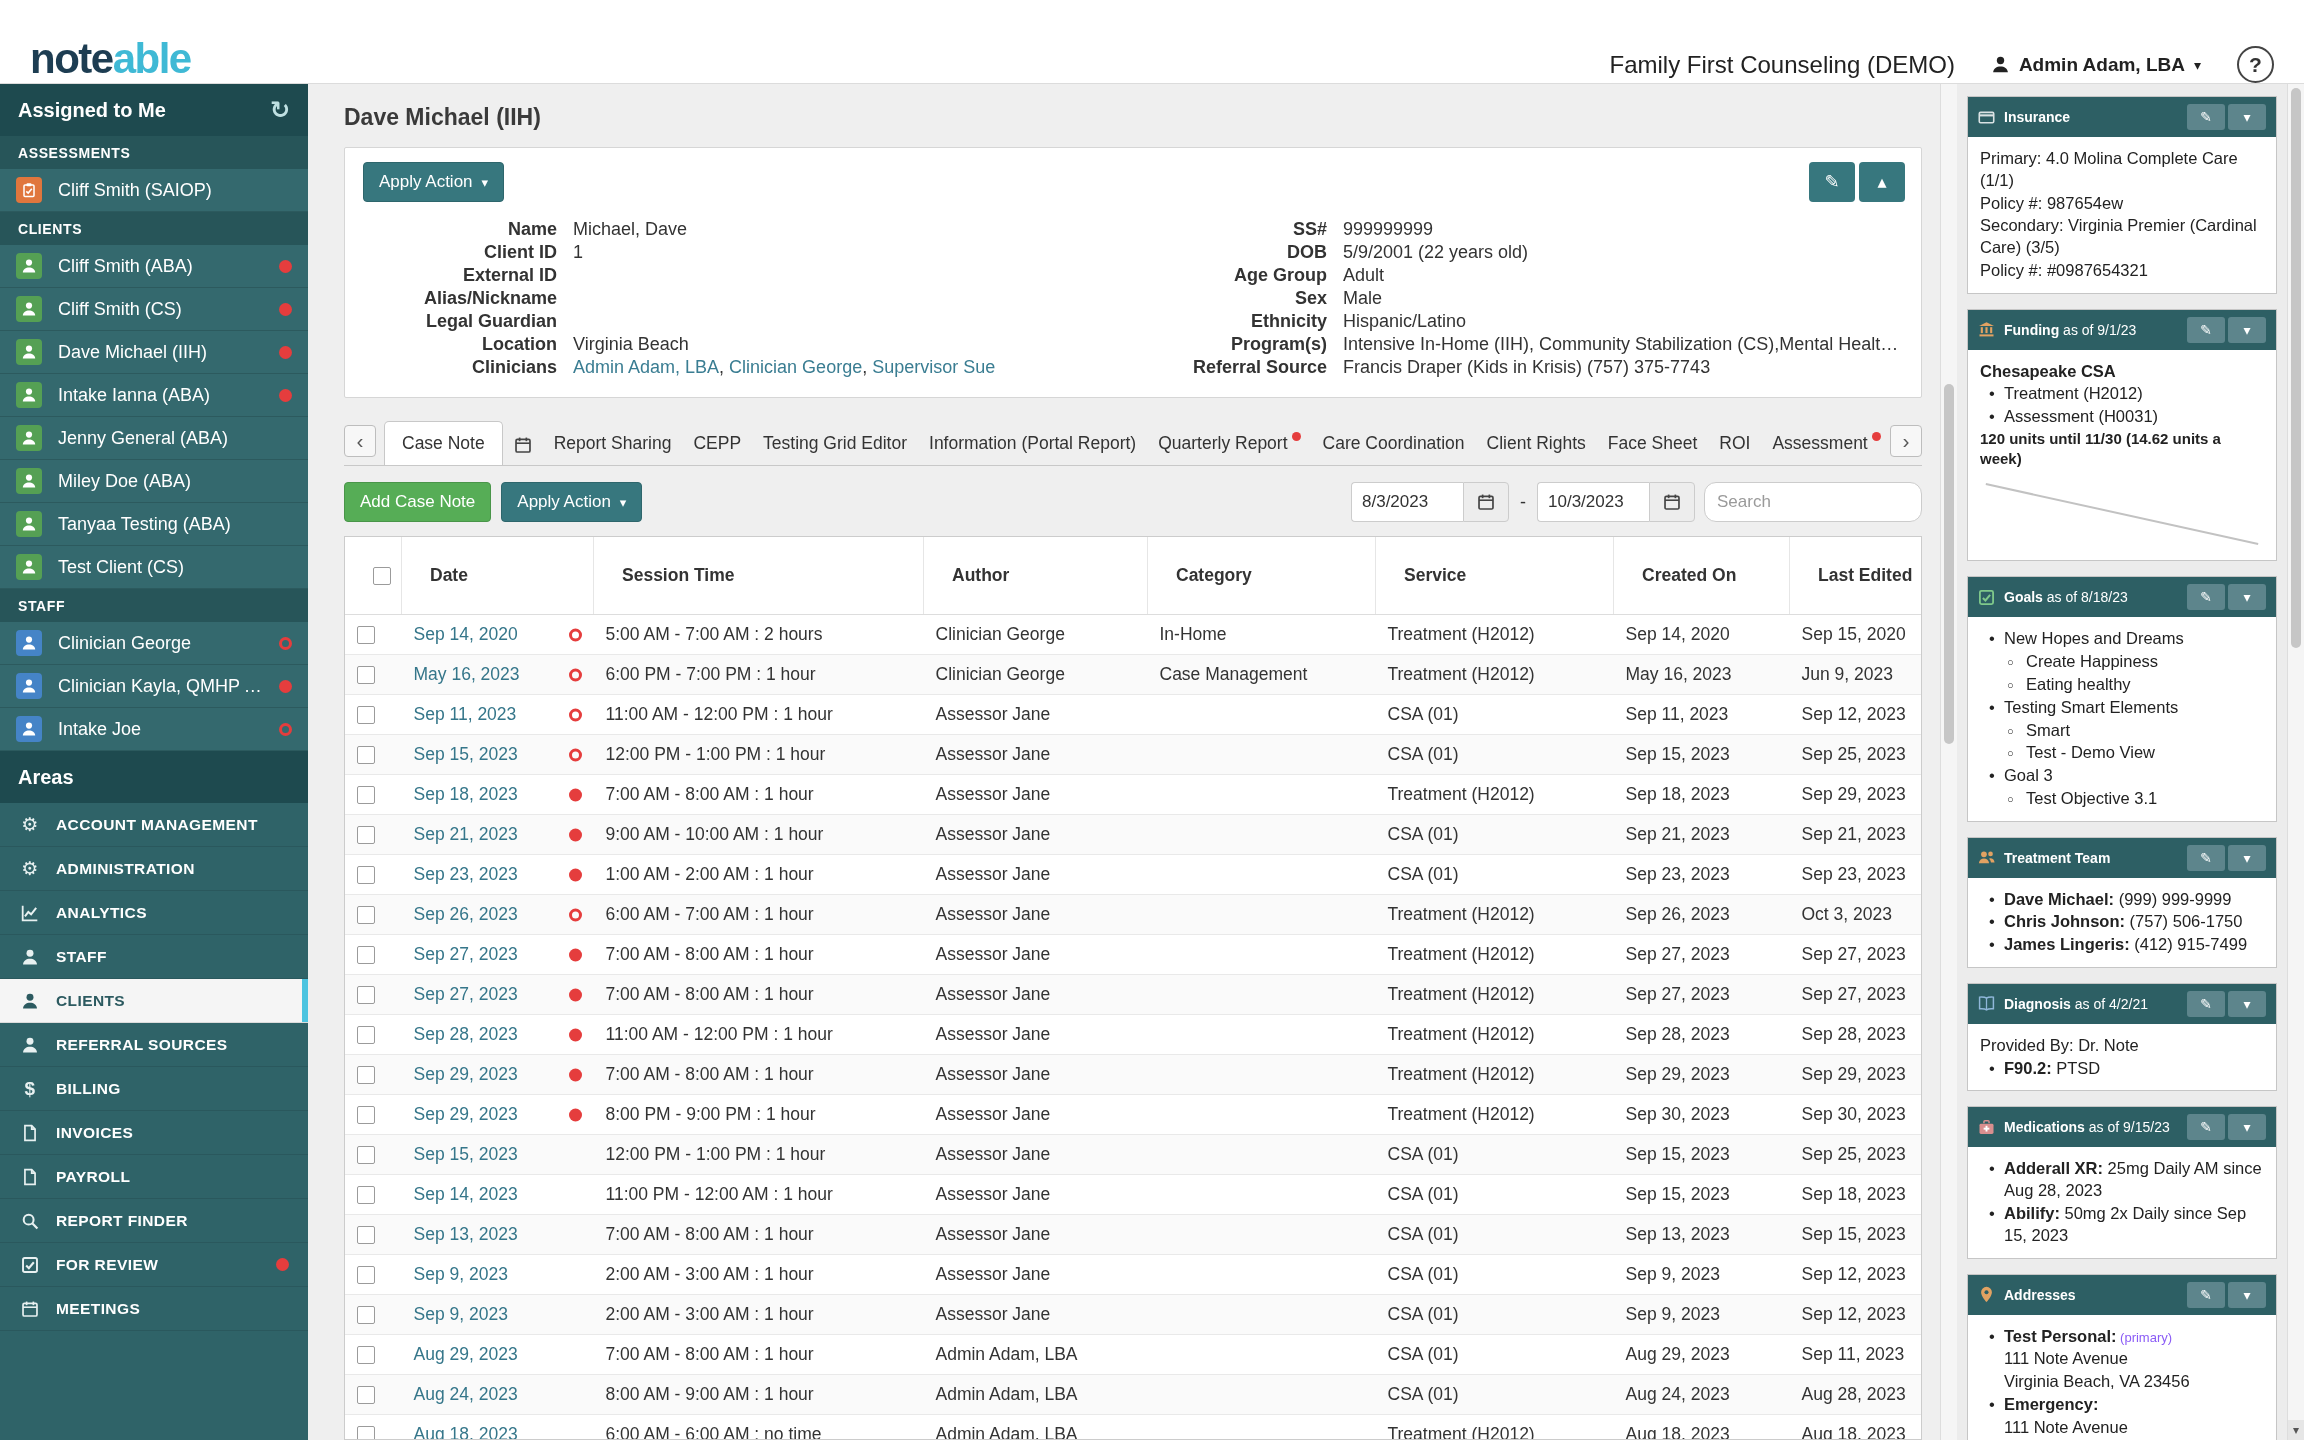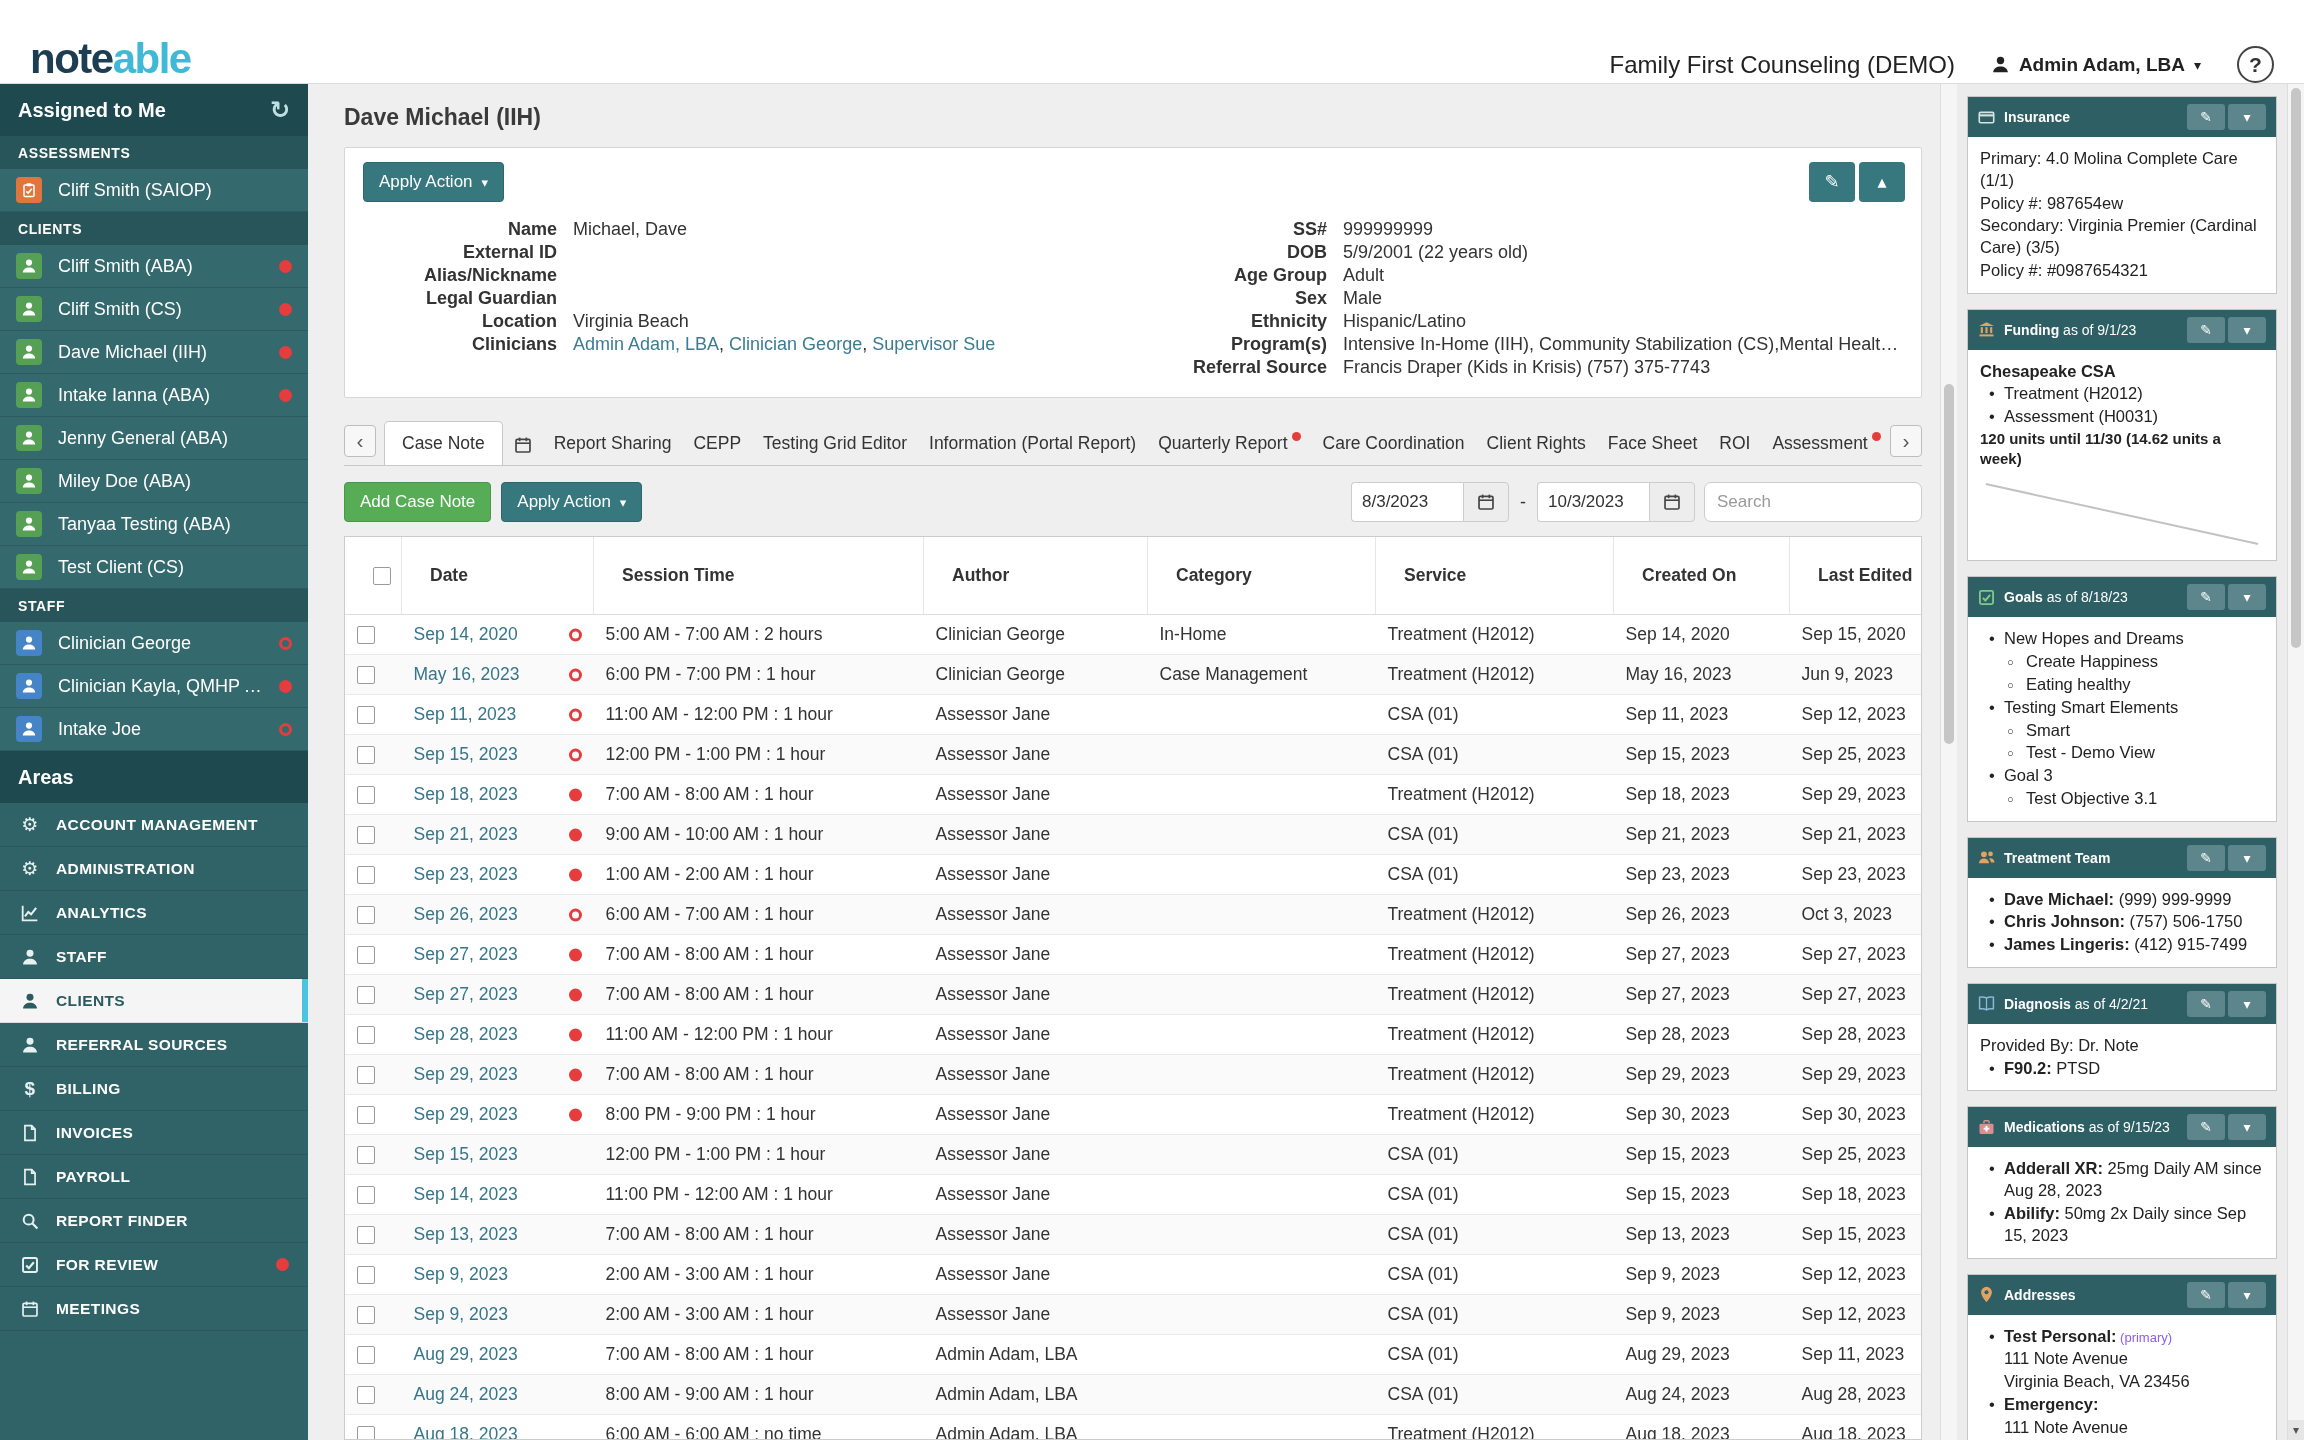--- a/index.html
+++ b/index.html
@@ -68,21 +68,21 @@
   .tab-active{background:#fff;border:1px solid #c8c8c8;border-bottom-color:#fff;border-radius:5px 5px 0 0;margin-bottom:-1px;height:45px;padding:0 17px}
   .tab .icon{font-size:18px;color:#444}
   .tab-dot{width:9px;height:9px;border-radius:50%;background:#e53d3d;margin:-14px 0 0 4px;flex:none}
   
   .toolbar{display:flex;align-items:center;gap:10px;padding:16px 0 14px;flex:none}
   .toolbar-right{margin-left:auto;display:flex;align-items:center;gap:9px}
   .date-group{display:flex}
   .date-input{width:112px;height:40px;border:1px solid #ccc;border-right:none;border-radius:4px 0 0 4px;padding:0 10px;font-size:17px;font-family:inherit;color:#333;background:#fff;outline:none}
   .date-addon{width:46px;height:40px;border:1px solid #ccc;border-radius:0 4px 4px 0;background:#ededed;display:flex;align-items:center;justify-content:center;color:#444;cursor:pointer;font-size:18px}
   .date-sep{color:#333;padding:0 2px}
-  .search-input{width:218px;height:40px;border:1px solid #ccc;border-radius:7px;padding:0 12px;font-size:17px;font-family:inherit;background:#fff;color:#333;outline:none}
+  .search-input{width:218px;height:40px;border:1px solid #ccc;border-radius:12px;padding:0 12px;font-size:17px;font-family:inherit;background:#fff;color:#333;outline:none}
   .search-input::placeholder{color:#9a9a9a}
   
   .table-wrap{background:#fff;border:1px solid #ccc;flex:1;overflow:hidden}
   table{width:100%;border-collapse:collapse;table-layout:fixed;font-size:17.5px}
   th{padding:28px;text-align:left;font-weight:bold;border-bottom:1px solid #ddd;border-left:1px solid #e6e6e6;background:#fff;white-space:nowrap;overflow:hidden}
   th:first-child{border-left:none}
   th:nth-child(1){width:48px}th:nth-child(2){width:192px}th:nth-child(3){width:330px}
   th:nth-child(4){width:224px}th:nth-child(5){width:228px}th:nth-child(6){width:238px}
   th:nth-child(7){width:176px}
   td{padding:9px 12px;border-top:1px solid #e9e9e9;white-space:nowrap;overflow:hidden;text-overflow:ellipsis}
@@ -392,20 +392,24 @@
               <span class="icon">▴</span>
             </span>
         </div>
         <div class="info-fields">
           <div class="info-col">
               <div class="f-row">
                 <div class="f-label">Name</div>
                 <div class="f-value">Michael, Dave</div>
               </div>
               <div class="f-row">
+                <div class="f-label">Client ID</div>
+                <div class="f-value">1</div>
+              </div>
+              <div class="f-row">
                 <div class="f-label">External ID</div>
                 <div class="f-value"></div>
               </div>
               <div class="f-row">
                 <div class="f-label">Alias/Nickname</div>
                 <div class="f-value"></div>
               </div>
               <div class="f-row">
                 <div class="f-label">Legal Guardian</div>
                 <div class="f-value"></div>

